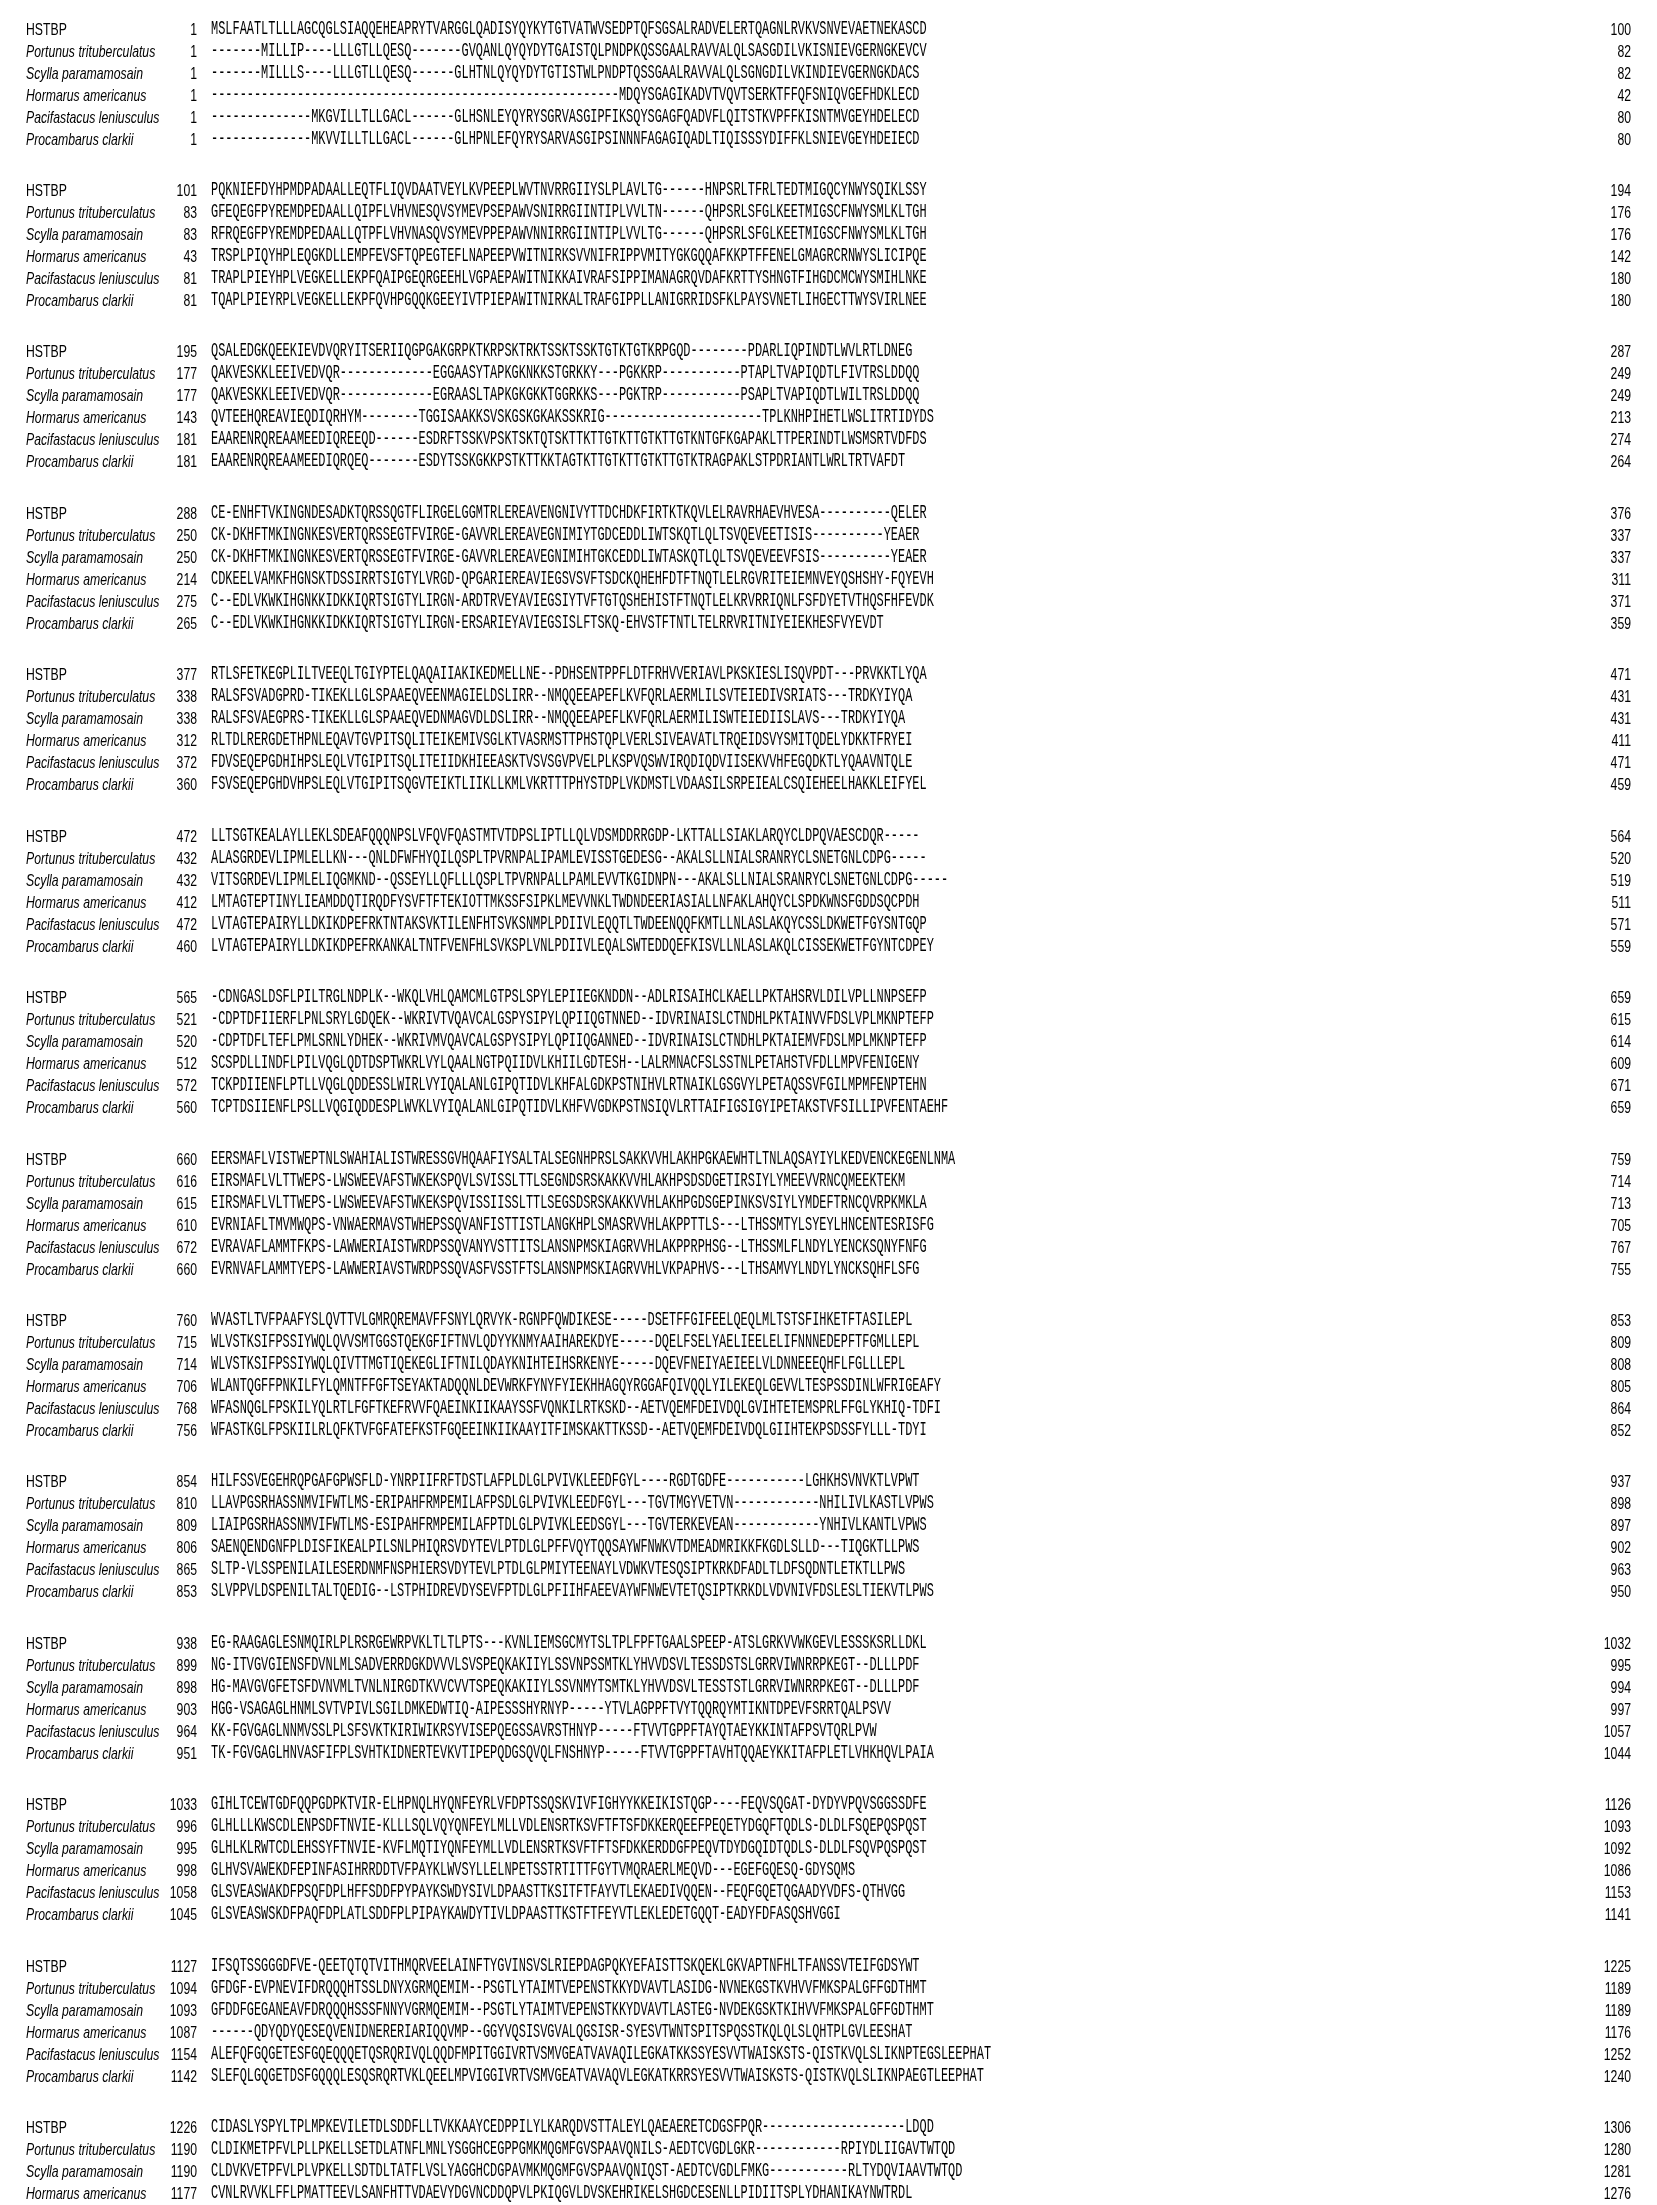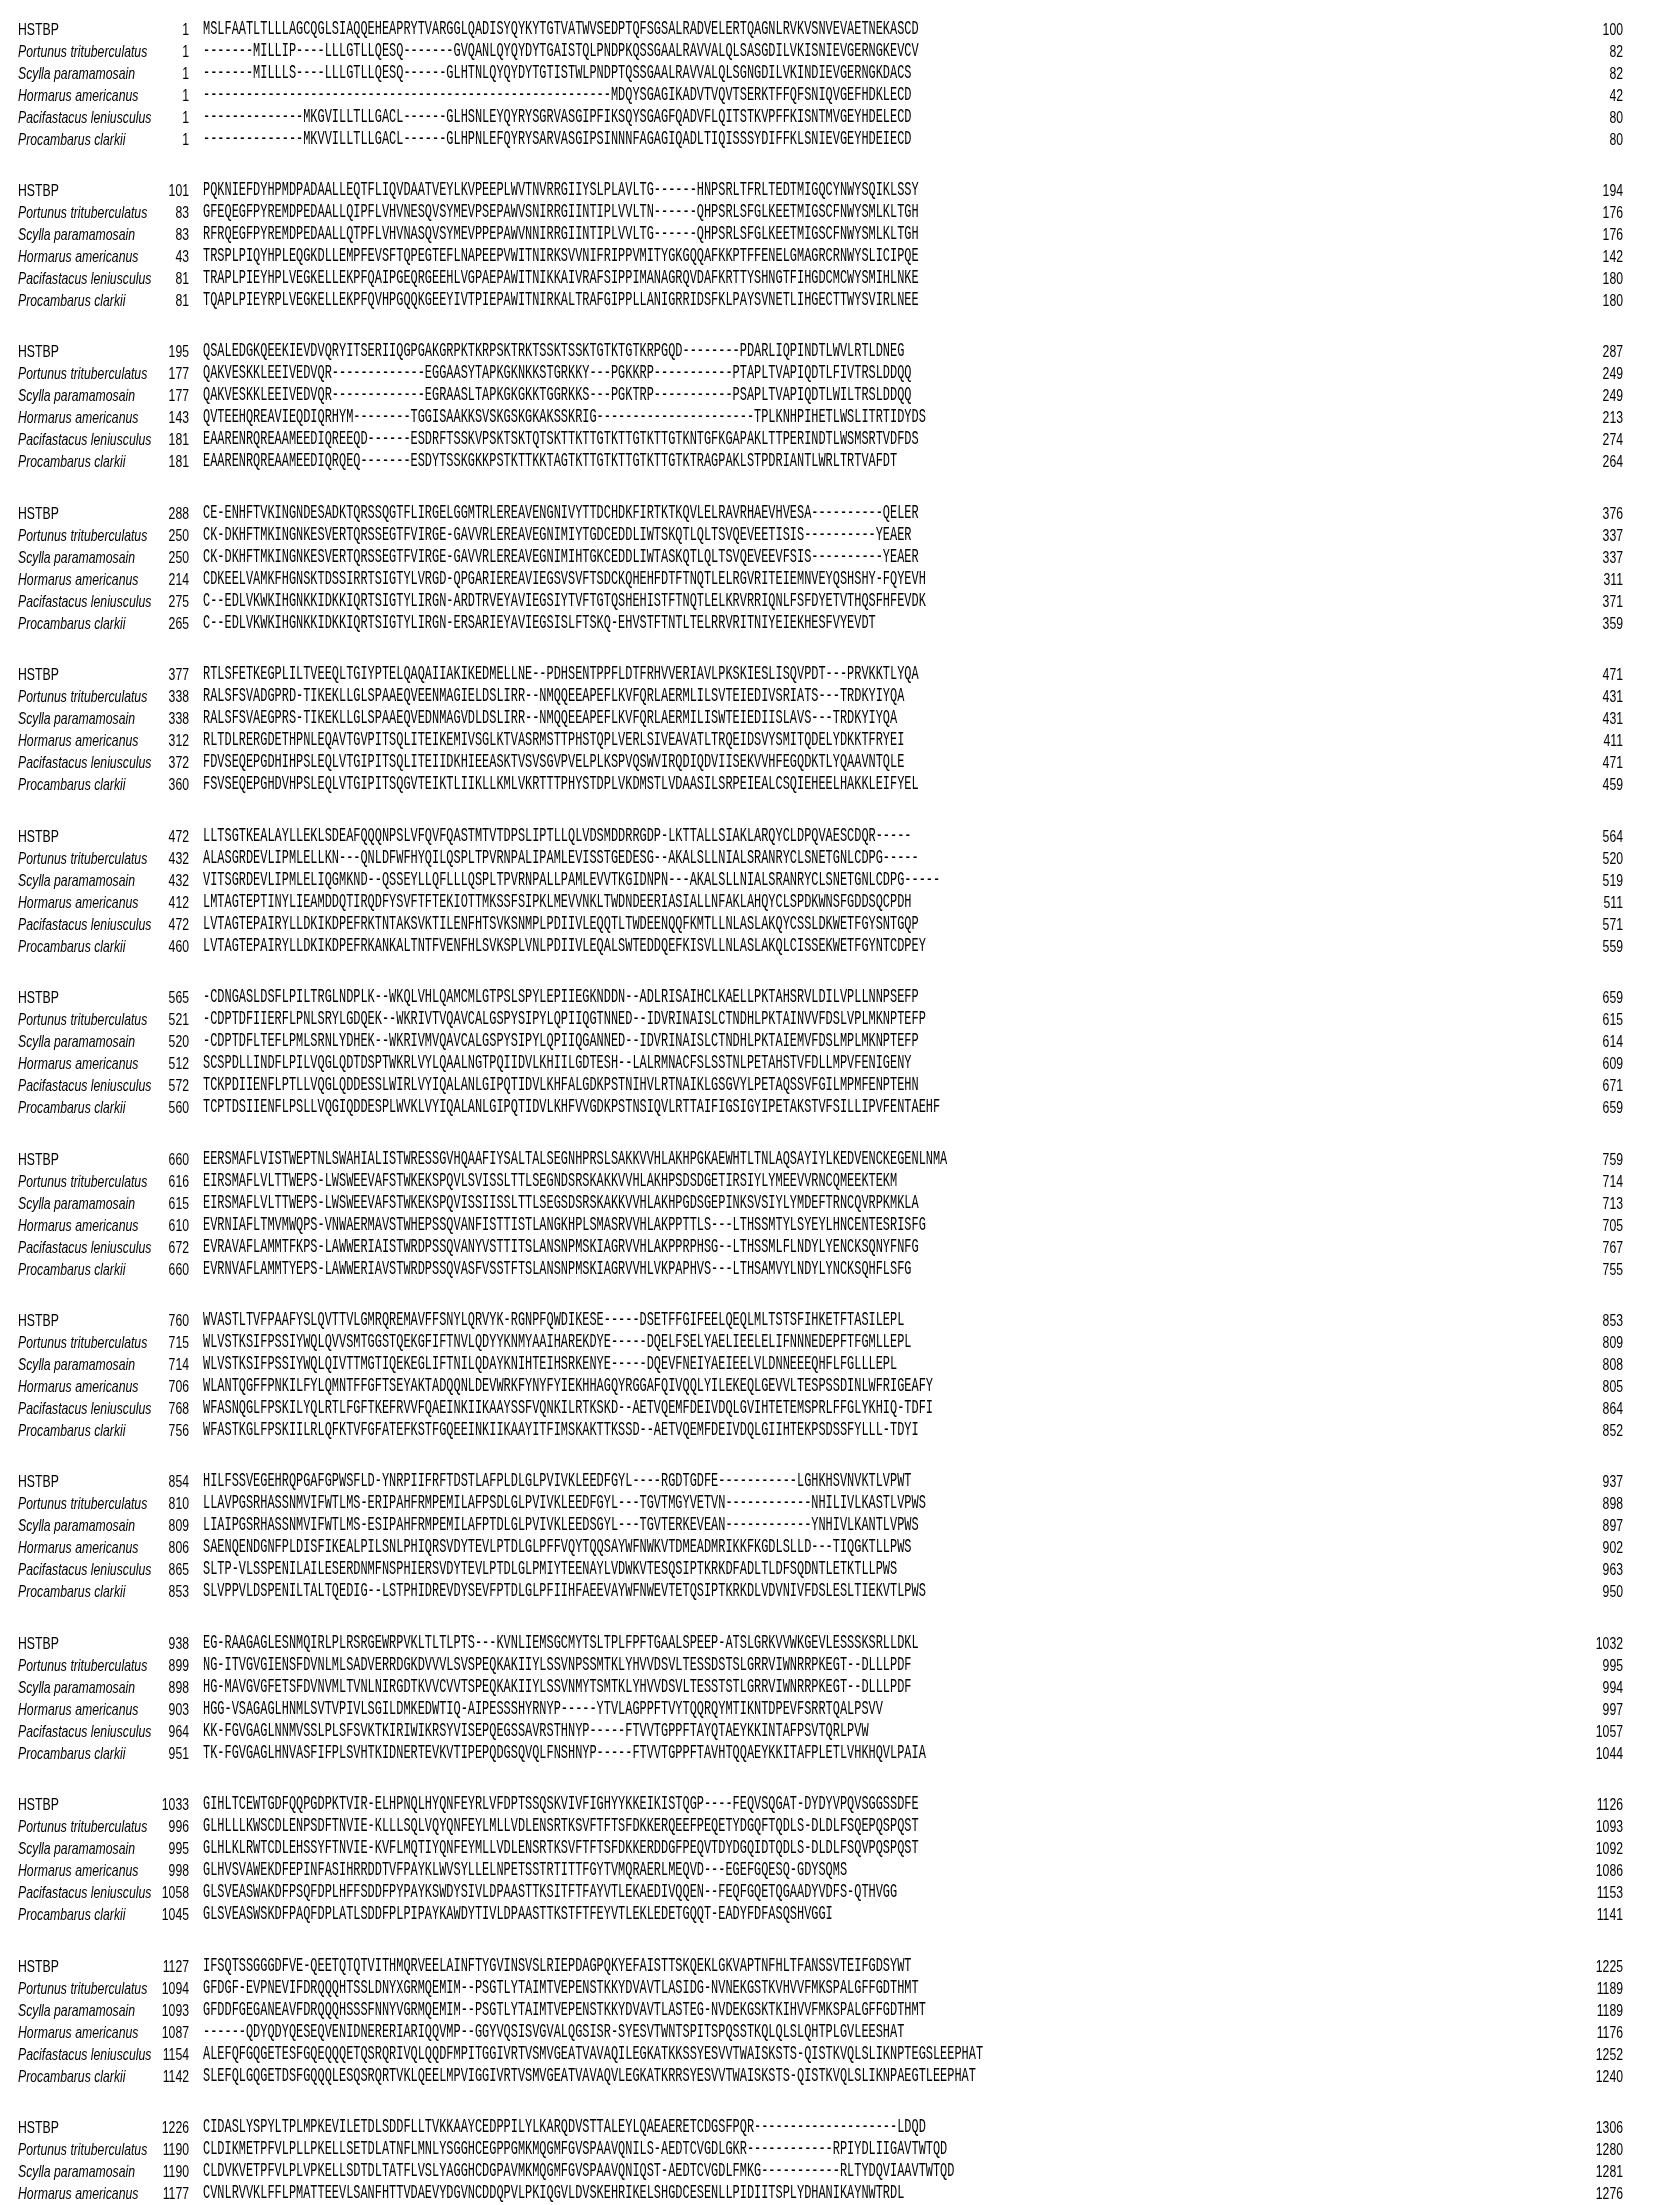--- a/index.html
+++ b/index.html
@@ -1,17 +1,17 @@
 <!DOCTYPE html>
 <html style="font-size:7px"><head>
 <meta charset="utf-8">
 <style>
   html,body{margin:0;padding:0;background:#fff;}
   body{width:1658px;height:2658px;position:relative;overflow:hidden;font-family:"Liberation Sans",sans-serif;color:#000;}
-  .block{position:absolute;left:0;width:1643px;}
+  .block{position:absolute;left:8px;width:1643px;}
   .row{position:absolute;left:0;height:23px;width:1658px;}
   .name{position:absolute;left:17.6px;top:0;font-size:17px;line-height:23px;transform:scaleX(0.72);transform-origin:left center;white-space:nowrap;}
   .name.it{font-style:italic;}
   .start{position:absolute;left:132px;width:57px;text-align:right;font-size:17px;line-height:23px;transform:scaleX(0.72);transform-origin:right center;}
   .seq{position:absolute;left:203px;top:0;font-family:"Liberation Mono",monospace;font-size:19.4px;line-height:23px;letter-spacing:0px;white-space:pre;transform:scaleX(0.615);transform-origin:left center;}
   .end{position:absolute;left:1570px;width:53px;text-align:right;font-size:17px;line-height:23px;transform:scaleX(0.72);transform-origin:right center;}
 </style>
 </head>
 <body>
 

